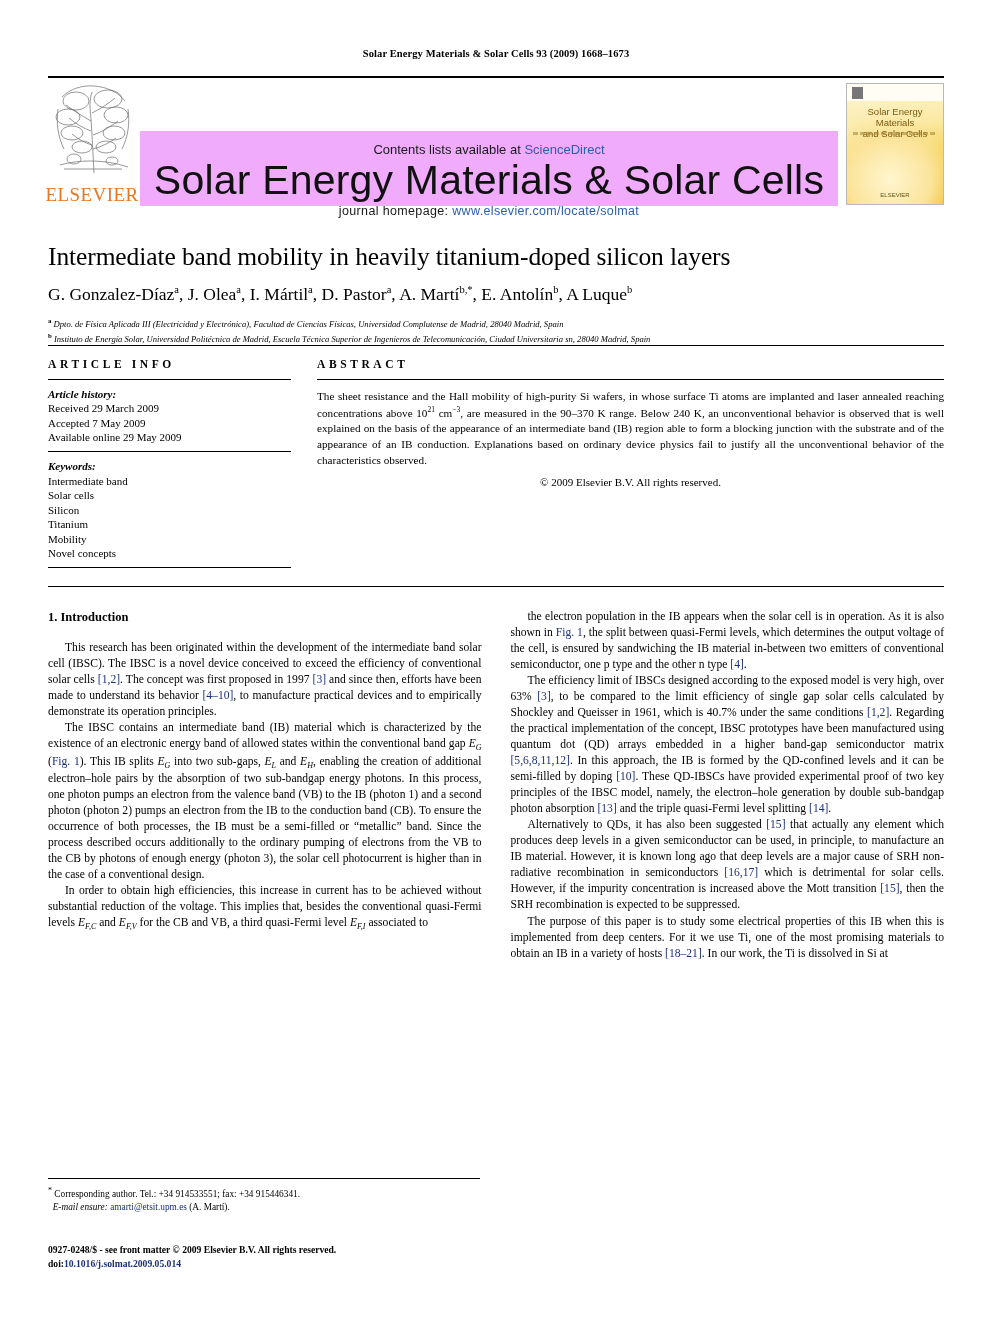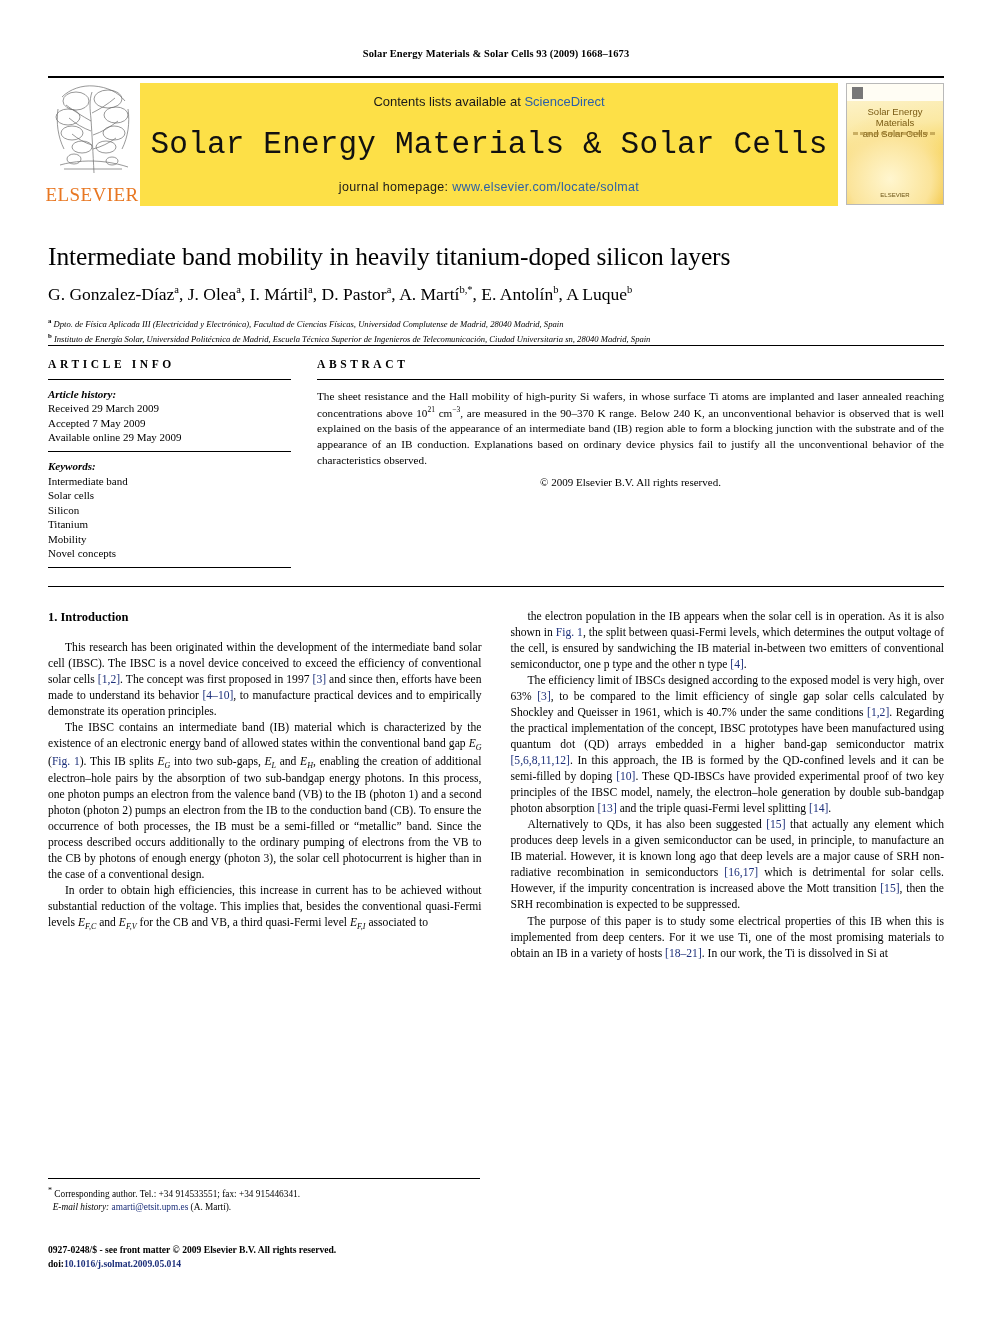--- a/index.html
+++ b/index.html
@@ -62,39 +62,40 @@
     font-family: "Liberation Serif", serif;
     font-size: 19px;
     letter-spacing: 0.4px;
     color: #E87722;
     line-height: 1;
     padding-bottom: 2px;
     white-space: nowrap;
   }
   .center-band {
     flex: 1 1 auto;
-    background: #fde047;
+    background: #f0abfc;
     display: flex;
     flex-direction: column;
     align-items: center;
     justify-content: space-between;
     padding: 11px 8px 12px 8px;
     box-sizing: border-box;
+    margin-top: 48px;
   }
   .contents-line {
     font-size: 13px;
     font-family: "Liberation Sans", sans-serif;
     color: #1a1a1a;
   }
   .contents-line .sd {
     color: #2b5fa8;
   }
   .journal-title {
-    font-family: Liberation Mono, monospace;
-    font-size: 31px;
+    font-family: Liberation Sans, sans-serif;
+    font-size: 41px;
     letter-spacing: 0.2px;
     color: #111;
     white-space: nowrap;
   }
   .homepage-line {
     font-size: 12.5px;
     font-family: "Liberation Sans", sans-serif;
     color: #1a1a1a;
     letter-spacing: 0.35px;
   }
@@ -419,21 +420,21 @@
       <p>the electron population in the IB appears when the solar cell is in operation. As it is also shown in <span class="ref">Fig. 1</span>, the split between quasi-Fermi levels, which determines the output voltage of the cell, is ensured by sandwiching the IB material in-between two emitters of conventional semiconductor, one p type and the other n type <span class="ref">[4]</span>.</p>
       <p>The efficiency limit of IBSCs designed according to the exposed model is very high, over 63% <span class="ref">[3]</span>, to be compared to the limit efficiency of single gap solar cells calculated by Shockley and Queisser in 1961, which is 40.7% under the same conditions <span class="ref">[1,2]</span>. Regarding the practical implementation of the concept, IBSC prototypes have been manufactured using quantum dot (QD) arrays embedded in a higher band-gap semiconductor matrix <span class="ref">[5,6,8,11,12]</span>. In this approach, the IB is formed by the QD-confined levels and it can be semi-filled by doping <span class="ref">[10]</span>. These QD-IBSCs have provided experimental proof of two key principles of the IBSC model, namely, the electron–hole generation by double sub-bandgap photon absorption <span class="ref">[13]</span> and the triple quasi-Fermi level splitting <span class="ref">[14]</span>.</p>
       <p>Alternatively to QDs, it has also been suggested <span class="ref">[15]</span> that actually any element which produces deep levels in a given semiconductor can be used, in principle, to manufacture an IB material. However, it is known long ago that deep levels are a major cause of SRH non-radiative recombination in semiconductors <span class="ref">[16,17]</span> which is detrimental for solar cells. However, if the impurity concentration is increased above the Mott transition <span class="ref">[15]</span>, then the SRH recombination is expected to be suppressed.</p>
       <p>The purpose of this paper is to study some electrical properties of this IB when this is implemented from deep centers. For it we use Ti, one of the most promising materials to obtain an IB in a variety of hosts <span class="ref">[18–21]</span>. In our work, the Ti is dissolved in Si at</p>
     </div>
   </div>
 
   <div class="footnote">
     <div><sup>*</sup> Corresponding author. Tel.: +34 914533551; fax: +34 915446341.</div>
     <div>
-      &nbsp;&nbsp;<span class="em">E-mail history:</span>
+      &nbsp;&nbsp;<span class="em">E-mail ensure:</span>
       <span class="link">amarti@etsit.upm.es</span>
       <span>(A. Martí).</span>
     </div>
   </div>
 
   <div class="footer">
     <div>0927-0248/$ - see front matter © 2009 Elsevier B.V. All rights reserved.</div>
     <div><span>doi:</span><span class="doi">10.1016/j.solmat.2009.05.014</span></div>
   </div>
 

